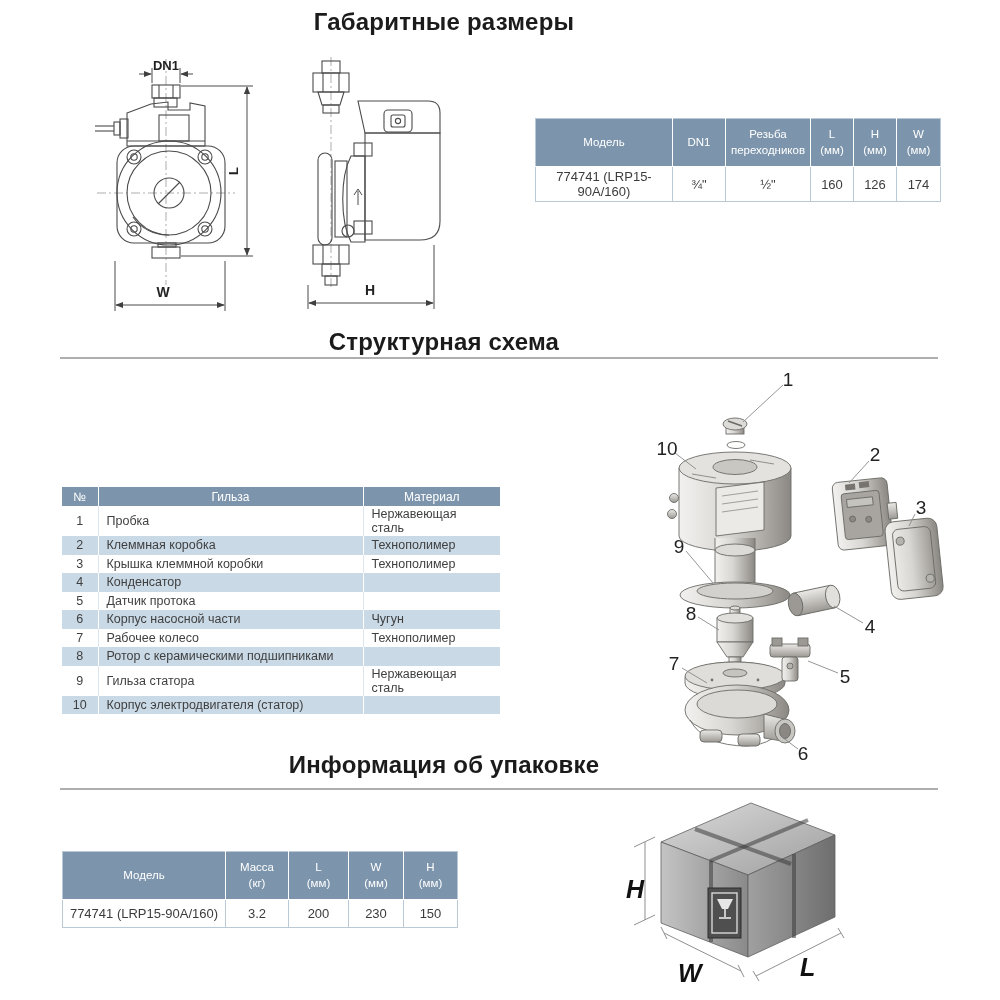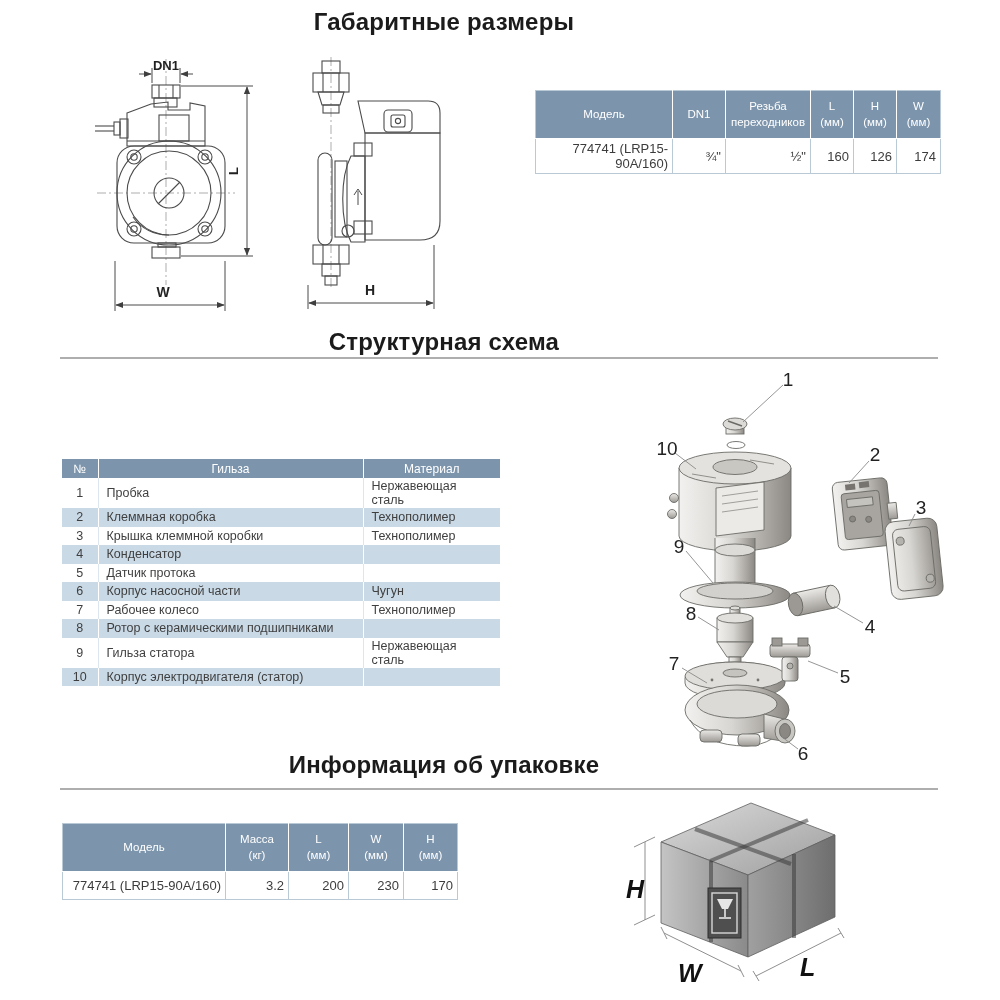--- a/index.html
+++ b/index.html
@@ -10,32 +10,32 @@
   }
   .abs { position:absolute; }
   .section-title {
     position:absolute; left:0; width:888px; text-align:center;
     font-size:24px; font-weight:600; color:#1b1b1b; letter-spacing:.2px;
   }
   .divider {
     position:absolute; left:60px; width:878px; height:2px; background:#aeaeae;
   }
   
-  table { border-collapse:collapse; table-layout:fixed; }
+  table { border-collapse:collapse; table-layout:fixed;margin-top:28px; }
   .spec { border:1px solid #b9c9d5; }
   .spec th {
     background:#7d95ac; color:#fff; font-weight:400; font-size:11.5px;
     line-height:1.35; text-align:center; vertical-align:middle;
     border-left:1px solid #fff; border-bottom:1px solid #fff;
     height:48px; padding:2px 3px;
   }
   .spec th:first-child { border-left:none; }
   .spec td {
     border:1px solid #b9c9d5; background:#fff; font-size:13px; color:#3c3c3c;
-    text-align:right; vertical-align:middle; height:28px; padding:2px 4px;
+    text-align:center; vertical-align:middle; height:28px; padding:2px 4px;
   }
   
   .parts th {
     background:#7d95ac; color:#fff; font-weight:400; font-size:12px;
     text-align:center; height:19px; border-left:1px solid #fff; padding:1px 4px;
   }
   .parts th:first-child { border-left:none; }
   .parts td {
     font-size:12.5px; color:#3f3f3f; height:18.5px; padding:1px 8px;
     border-left:1px solid #fff; vertical-align:middle;
@@ -433,21 +433,21 @@
       <th><span>W</span><br><span>(мм)</span></th>
       <th><span>H</span><br><span>(мм)</span></th>
     </tr>
   </thead>
   <tbody>
     <tr>
       <td>774741 (LRP15-90A/160)</td>
       <td>3.2</td>
       <td>200</td>
       <td>230</td>
-      <td>170</td>
+      <td>150</td>
     </tr>
   </tbody>
 </table>
 
 <svg class="abs" style="left:598px; top:790px" width="315" height="208" viewBox="0 0 315 208">
   <defs>
     <linearGradient id="topg" x1="0" y1="0" x2="1" y2="1">
       <stop offset="0" stop-color="#dadada"></stop>
         <stop offset="1" stop-color="#9e9e9e"></stop>
     </linearGradient>

